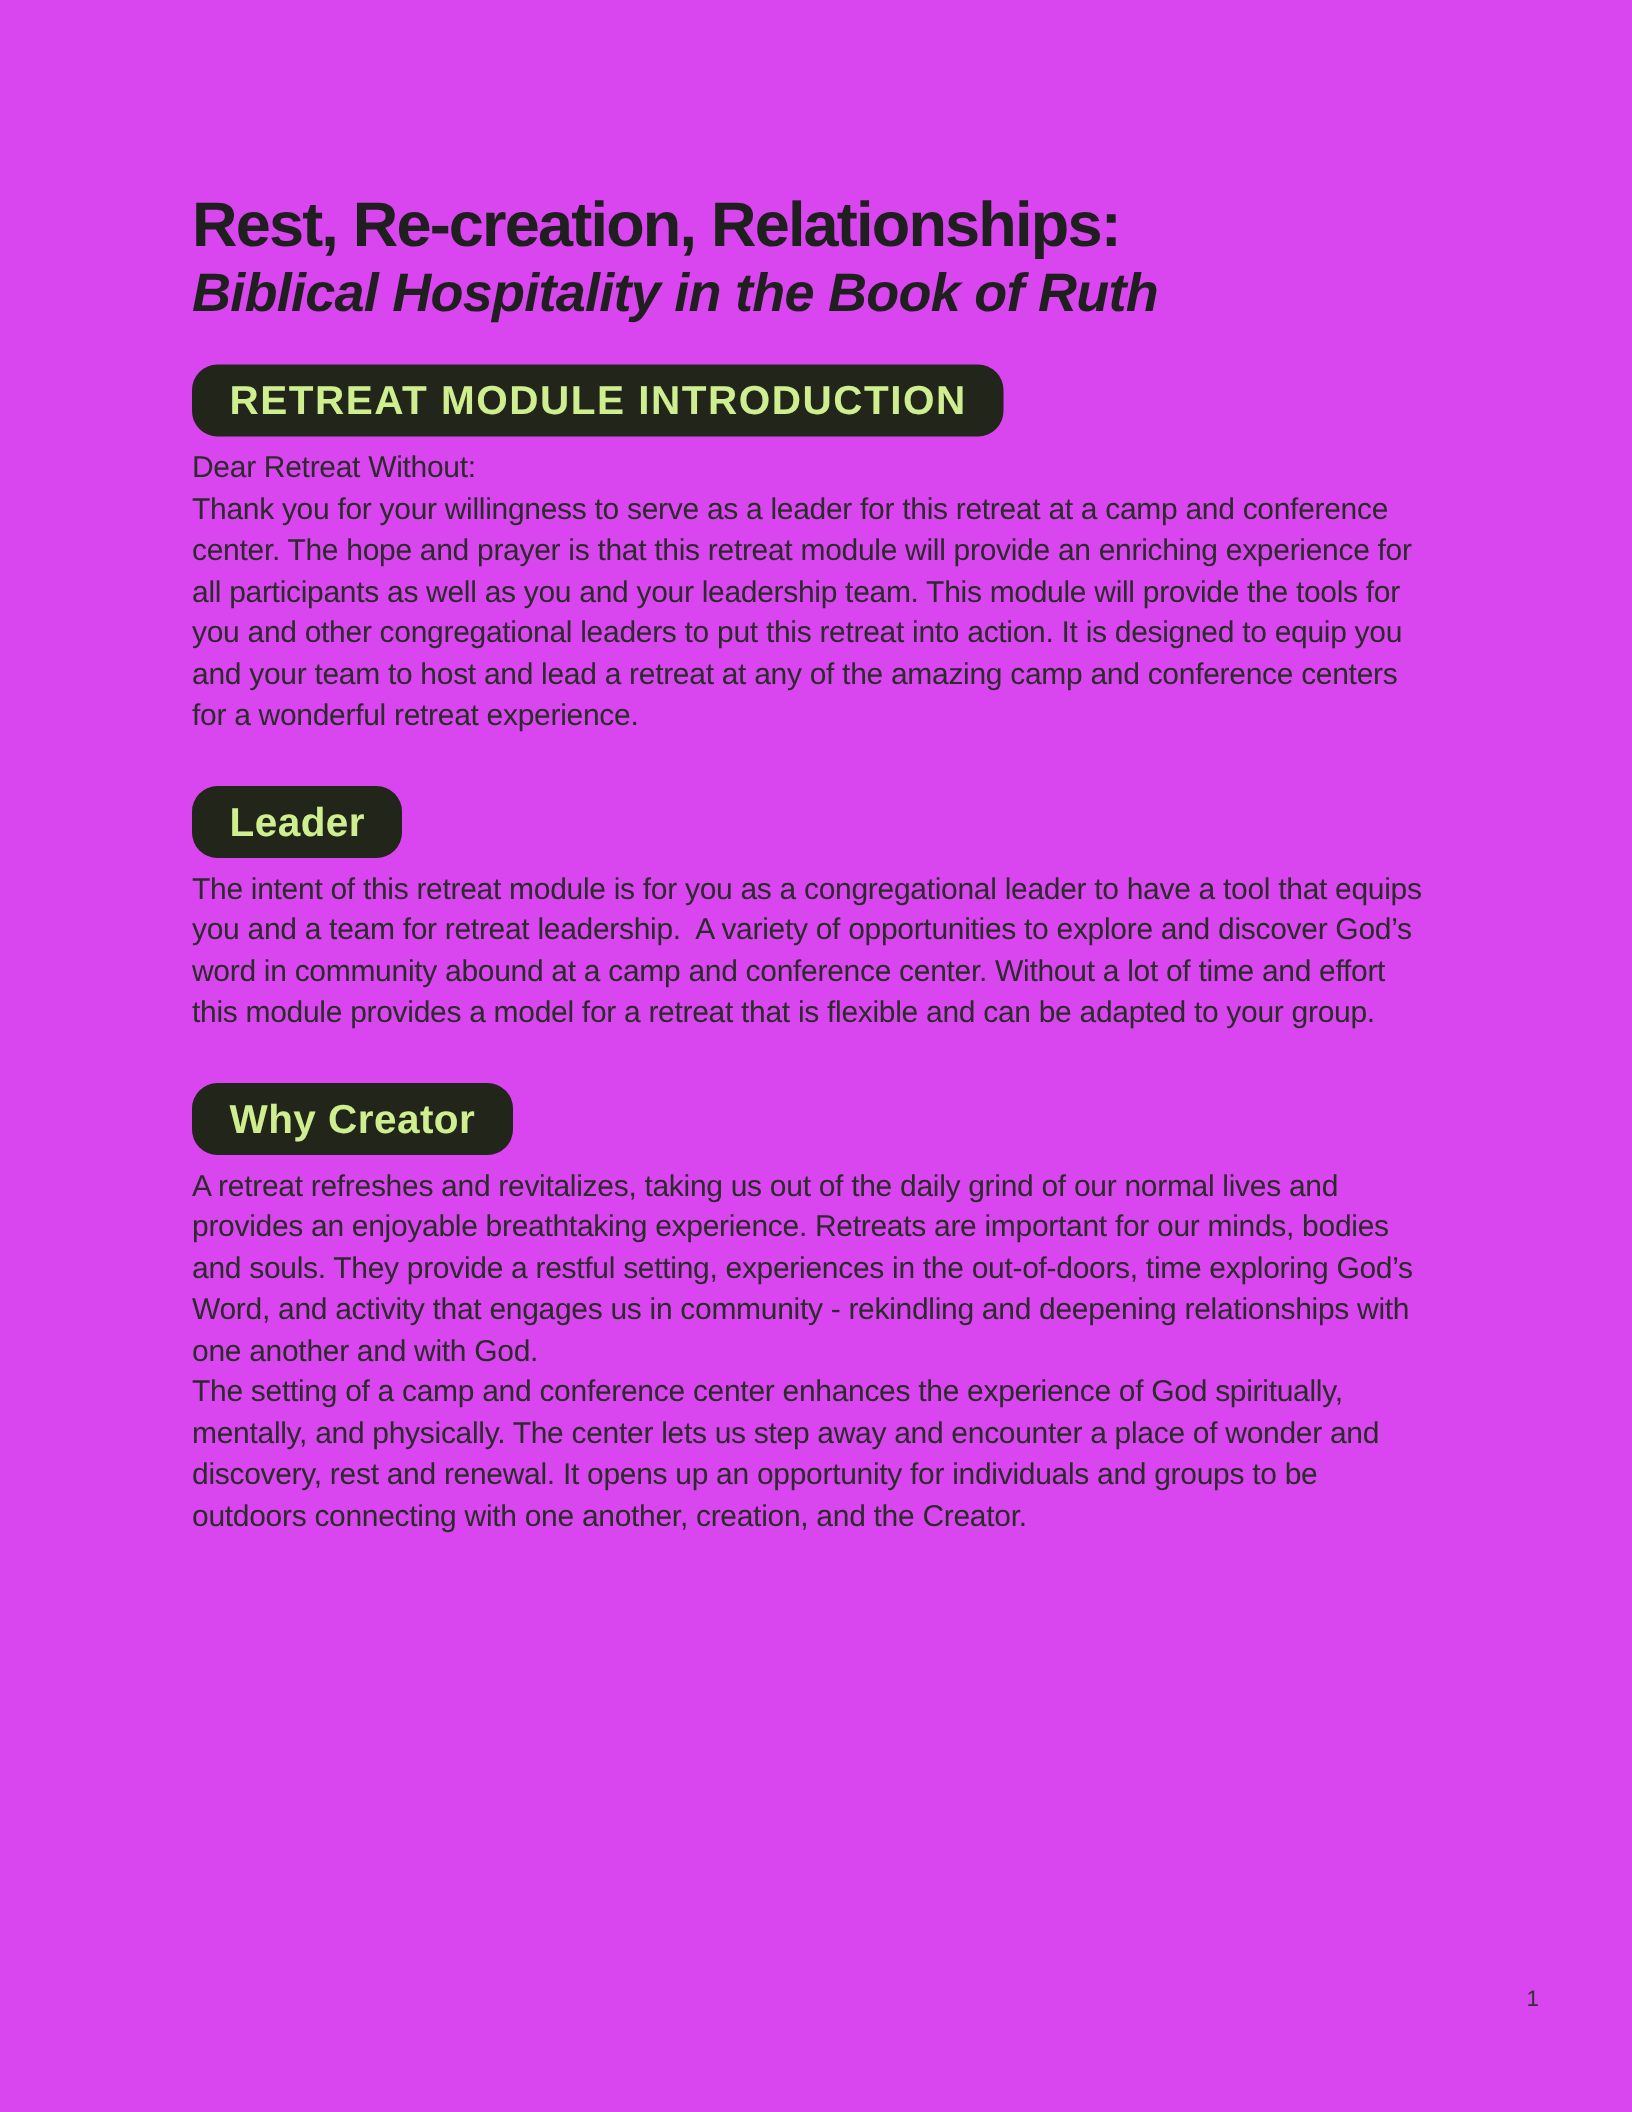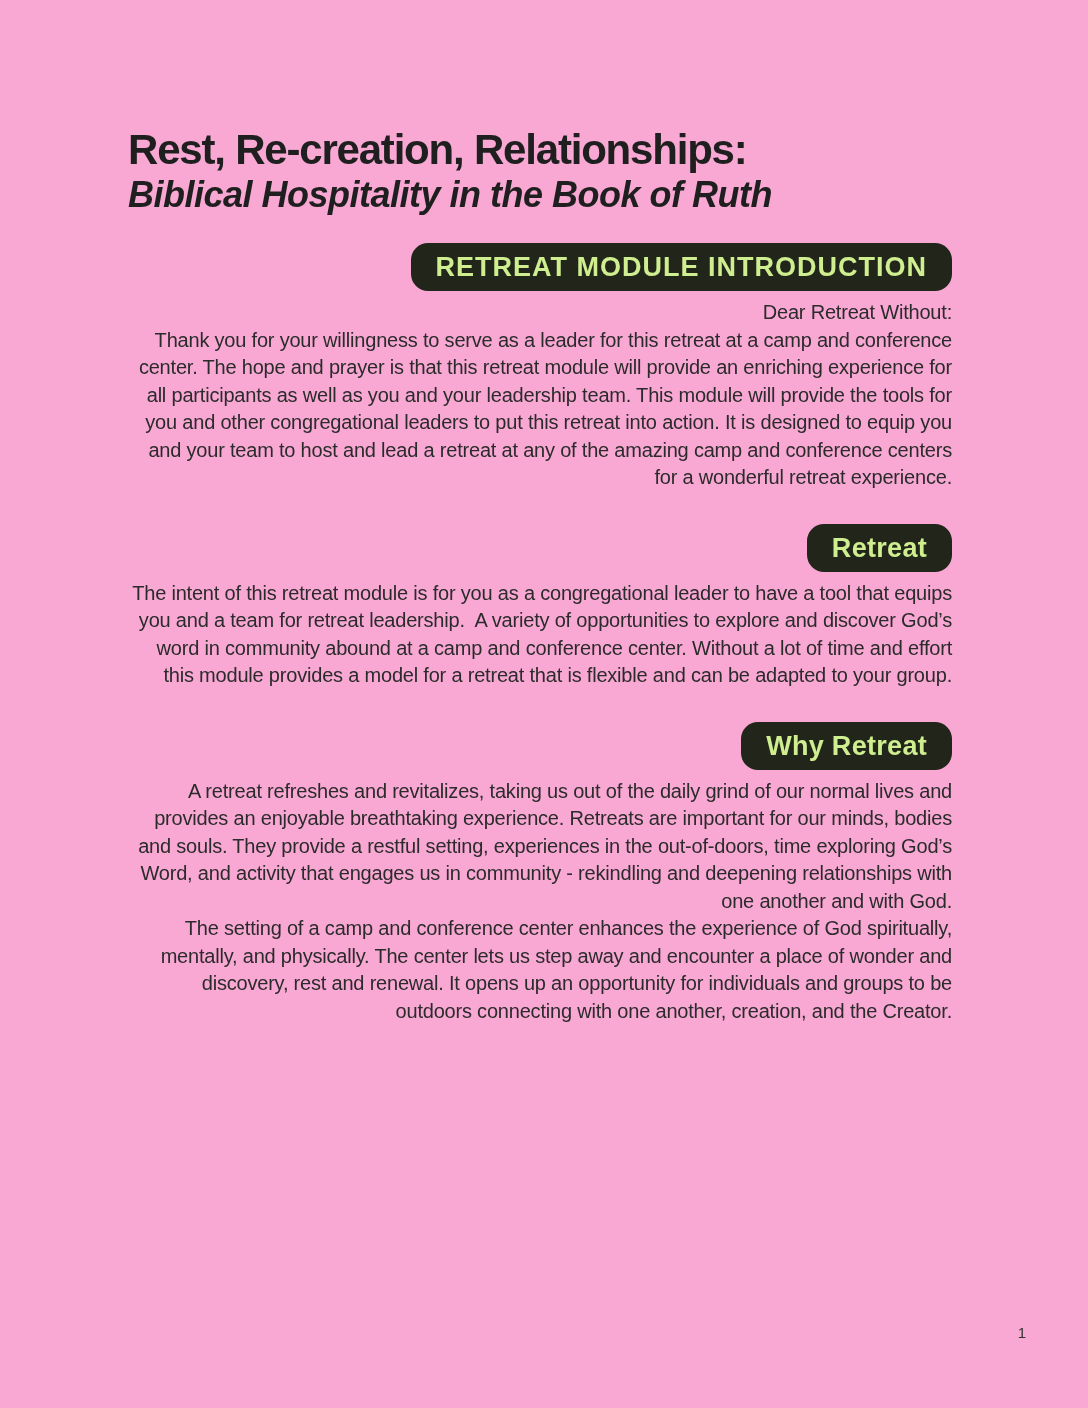--- a/index.html
+++ b/index.html
@@ -1,20 +1,20 @@
 <!DOCTYPE html>
 <html><head>
 <meta charset="utf-8">
 <style>
   html, body { margin: 0; padding: 0; background: #ffffff; }
   .page {
     position: relative;
     width: 1088px;
     height: 1408px;
-    background: #f9a8d4;
+    background: #d946ef;
     font-family: "Liberation Sans", sans-serif;
     overflow: hidden;
   }
   .content {
     position: absolute;
     left: 128px;
     top: 0;
     width: 824px;
   }
   .title-block {
@@ -29,21 +29,21 @@
     line-height: 47px;
     letter-spacing: -1.2px;
   }
   .t-sub {
     display: block;
     font-size: 36px;
     line-height: 44px;
     font-style: italic;
     letter-spacing: -0.5px;
   }
-  .section { margin: 0; text-align: right; }
+  .section { margin: 0; }
   .pill {
     display: inline-block;
     background: #21251a;
     color: #cfee8f;
     font-weight: bold;
     font-size: 27px;
     height: 48px;
     line-height: 48px;
     padding: 0 25px;
     border-radius: 17px;
@@ -79,26 +79,26 @@
       <span class="t-sub">Biblical Hospitality in the Book of Ruth</span>
     </h1>
 
     <section class="section">
       <div class="pill">RETREAT MODULE INTRODUCTION</div>
       <p class="body">Dear Retreat Without:</p>
       <p class="body">Thank you for your willingness to serve as a leader for this retreat at a camp and conference center. The hope and prayer is that this retreat module will provide an enriching experience for all participants as well as you and your leadership team. This module will provide the tools for you and other congregational leaders to put this retreat into action. It is designed to equip you and your team to host and lead a retreat at any of the amazing camp and conference centers for a wonderful retreat experience.</p>
     </section>
 
     <section class="section">
-      <div class="pill">Retreat</div>
+      <div class="pill">Leader</div>
       <p class="body">The intent of this retreat module is for you as a congregational leader to have a tool that equips you and a team for retreat leadership.  A variety of opportunities to explore and discover God’s word in community abound at a camp and conference center. Without a lot of time and effort this module provides a model for a retreat that is flexible and can be adapted to your group.</p>
     </section>
 
     <section class="section">
-      <div class="pill">Why Retreat</div>
+      <div class="pill">Why Creator</div>
       <p class="body">A retreat refreshes and revitalizes, taking us out of the daily grind of our normal lives and provides an enjoyable breathtaking experience. Retreats are important for our minds, bodies and souls. They provide a restful setting, experiences in the out-of-doors, time exploring God’s Word, and activity that engages us in community - rekindling and deepening relationships with one another and with God.</p>
     </section>
 
     <section class="section">
       <p class="body">The setting of a camp and conference center enhances the experience of God spiritually, mentally, and physically. The center lets us step away and encounter a place of wonder and discovery, rest and renewal. It opens up an opportunity for individuals and groups to be outdoors connecting with one another, creation, and the Creator.</p>
     </section>
 
   </div>
 
   <div class="page-number">1</div>

